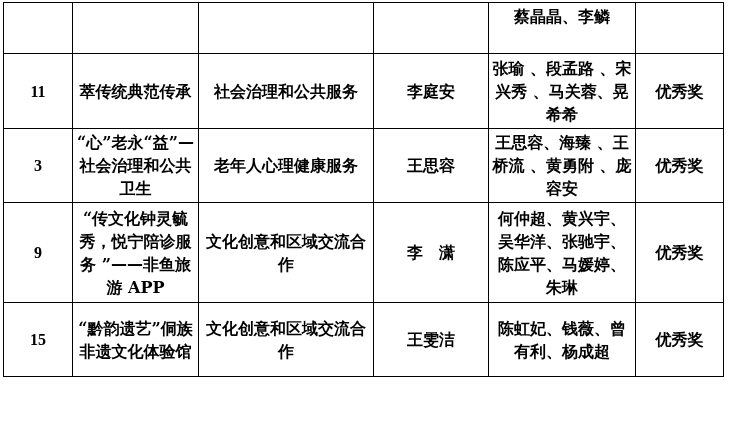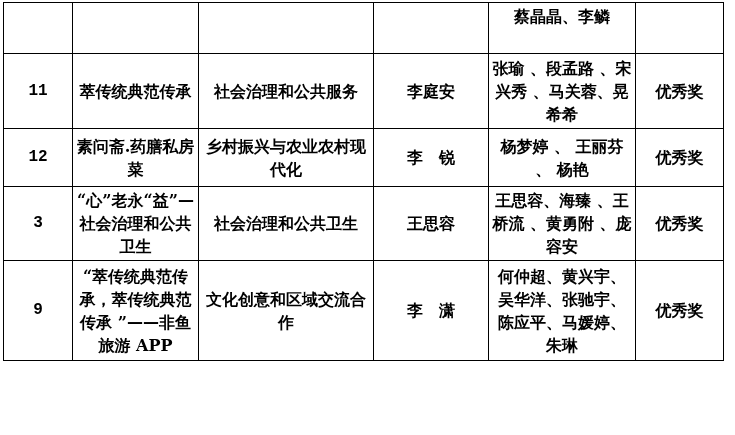--- a/index.html
+++ b/index.html
@@ -48,21 +48,21 @@
   
   tr.row-0 { height: 51px;  }
   tr.row-1 { height: 75px;  }
   tr.row-2 { height: 58px;  }
   tr.row-3 { height: 72px;  }
   tr.row-4 { height: 100px; }
   tr.row-5 { height: 74px;  }
   
   tr.row-0 td { vertical-align: top; }
   td.cell-num {
-    font-family: Liberation Mono, monospace;
+    font-family: Liberation Serif, serif;
     font-size: 17px;
   }
 </style>
 </head>
 <body>
 
 <div class="page">
   <table class="results">
     <colgroup>
       <col class="c-num">
@@ -82,39 +82,39 @@
           <td class="cell-award"></td>
         </tr>
         <tr class="row-1">
           <td class="cell-num">11</td>
           <td class="cell-project">萃传统典范传承</td>
           <td class="cell-category">社会治理和公共服务</td>
           <td class="cell-leader">李庭安</td>
           <td class="cell-members">张瑜 、段孟路 、宋兴秀 、马关蓉、晃希希</td>
           <td class="cell-award">优秀奖</td>
         </tr>
-        <tr class="row-2">
-          <td class="cell-num">12</td>
-          <td class="cell-project">素问斋.药膳私房菜</td>
-          <td class="cell-category">乡村振兴与农业农村现代化</td>
-          <td class="cell-leader">李　锐</td>
-          <td class="cell-members">杨梦婷 、 王丽芬 、 杨艳</td>
-          <td class="cell-award">优秀奖</td>
-        </tr>
         <tr class="row-3">
           <td class="cell-num">3</td>
           <td class="cell-project">“心”老永“益”—社会治理和公共卫生</td>
-          <td class="cell-category">社会治理和公共卫生</td>
+          <td class="cell-category">老年人心理健康服务</td>
           <td class="cell-leader">王思容</td>
           <td class="cell-members">王思容、海臻 、王桥流 、黄勇附 、庞容安</td>
           <td class="cell-award">优秀奖</td>
         </tr>
         <tr class="row-4">
           <td class="cell-num">9</td>
-          <td class="cell-project">“萃传统典范传承，萃传统典范传承 ”——非鱼旅游 APP</td>
+          <td class="cell-project">“传文化钟灵毓秀，悦宁陪诊服务 ”——非鱼旅游 APP</td>
           <td class="cell-category">文化创意和区域交流合作</td>
           <td class="cell-leader">李　潇</td>
           <td class="cell-members">何仲超、黄兴宇、吴华洋、张驰宇、陈应平、马媛婷、朱琳</td>
+          <td class="cell-award">优秀奖</td>
+        </tr>
+        <tr class="row-5">
+          <td class="cell-num">15</td>
+          <td class="cell-project">“黔韵遗艺”侗族非遗文化体验馆</td>
+          <td class="cell-category">文化创意和区域交流合作</td>
+          <td class="cell-leader">王雯洁</td>
+          <td class="cell-members">陈虹妃、钱薇、曾有利、杨成超</td>
           <td class="cell-award">优秀奖</td>
         </tr>
       </tbody>
   </table>
 </div>
 
 </body></html>

